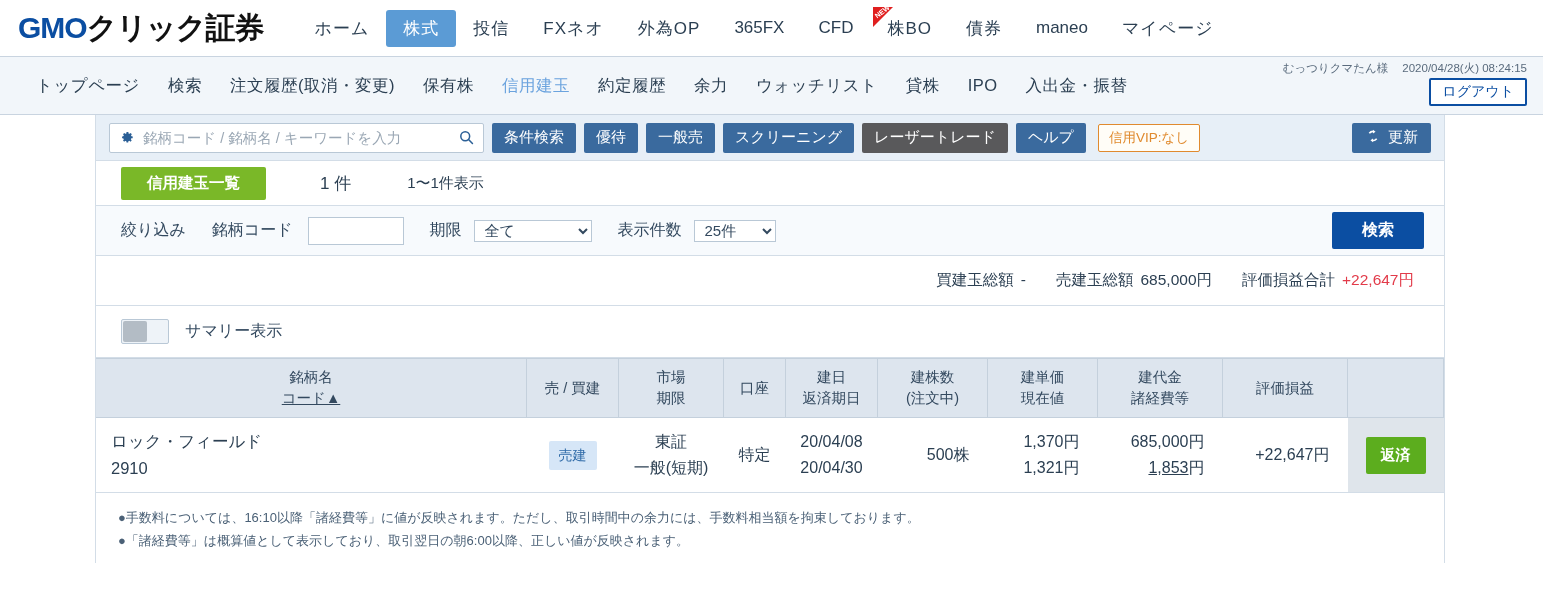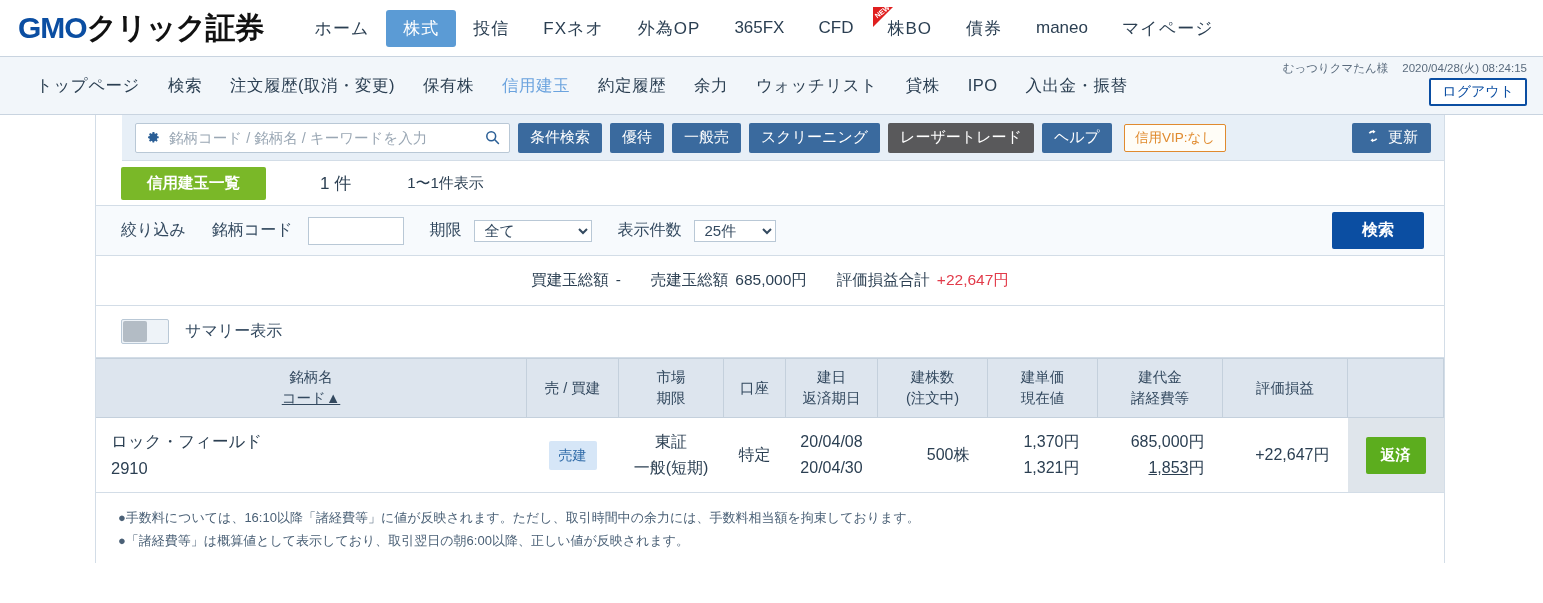--- a/index.html
+++ b/index.html
@@ -78,21 +78,20 @@
   .panel {
     margin: 0 0 0 95px; width: 1350px;
     border-left: 1px solid #d3dde7; border-right: 1px solid #d3dde7;
     background: #ffffff;
   }
 
   .toolbar {
     height: 46px; background: #e7eff7;
     display: flex; align-items: center; padding: 0 13px;
     border-bottom: 1px solid #d3dde7;
-    margin-left: 26px;
   }
   .searchbox {
     display: flex; align-items: center;
     background: #ffffff; border: 1px solid #b9c8d6;
     height: 30px; width: 375px; padding: 0 8px; border-radius: 2px;
   }
   .gear { width: 17px; height: 17px; flex: none; }
   .search-input {
     flex: 1; border: none; outline: none; font-size: 14.5px;
     color: #33495f; margin-left: 8px; background: transparent;
@@ -150,21 +149,21 @@
   .sel.wide { width: 118px; }
   .sel.narrow { width: 82px; }
   .search-main {
     margin-left: auto; margin-right: 20px;
     background: #0b4ea2; color: #fff; border: none;
     font-size: 16px; font-weight: bold; padding: 8px 30px; cursor: pointer;
     border-radius: 2px; font-family: "Liberation Sans", sans-serif;
   }
 
   .totalbar {
-    height: 50px; display: flex; align-items: center; justify-content: center;
+    height: 50px; display: flex; align-items: center; justify-content: flex-end;
     padding-right: 30px; border-bottom: 1px solid #d3dde7; background: #fff;
   }
   .tot { font-size: 15.5px; color: #2b3f52; margin-left: 30px; white-space: nowrap; }
   .tot b { font-weight: normal; margin-left: 7px; }
   .red { color: #e23b4a; }
 
   .summarybar {
     height: 52px; display: flex; align-items: center;
     padding-left: 25px; border-bottom: 1px solid #d3dde7; background: #fff;
   }

